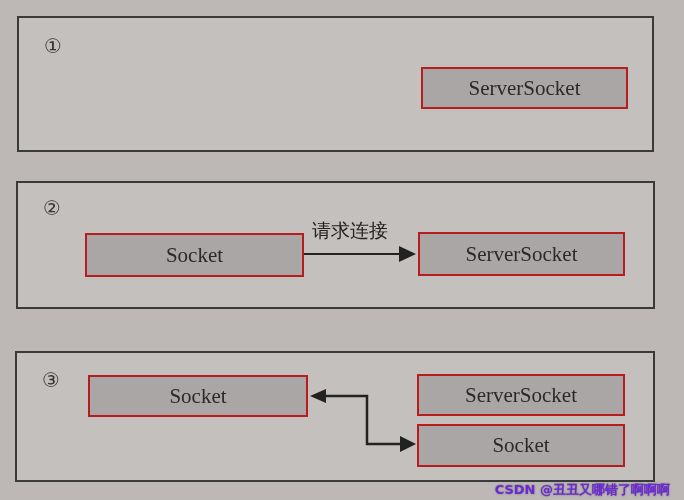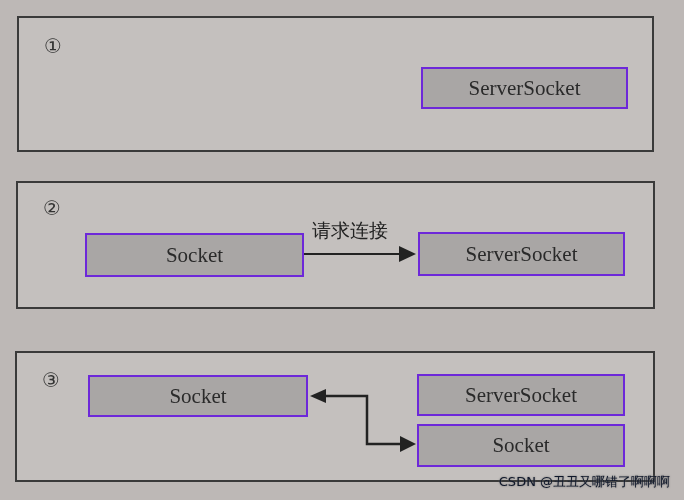--- a/index.html
+++ b/index.html
@@ -11,33 +11,33 @@
   }
   .panel {
     position: absolute; border: 2px solid #3a3a3a; background: #c4c0be;
     box-sizing: border-box;
   }
   .step {
     position: absolute; font-size: 20px; color: #333;
     font-family: "DejaVu Sans", sans-serif;
   }
   .box {
-    position: absolute; box-sizing: border-box; border: 2px solid #6d28d9;
+    position: absolute; box-sizing: border-box; border: 2px solid #b91c1c;
     background: #a9a6a5; display: flex; align-items: center; justify-content: center;
     font-size: 21px; color: #2a2a2a;
   }
   .label-cn {
     position: absolute; font-size: 19px; color: #222;
     font-family: "DejaVu Sans", sans-serif;
     text-align: right;
   }
   svg.arrows { position: absolute; left: 0; top: 0; }
   .watermark {
-    position: absolute; right: 14px; bottom: 9px; font-size: 13px; color: #0f172a;
-    font-family: "DejaVu Sans", sans-serif; text-shadow: 0 0 2px #666;
+    position: absolute; right: 14px; bottom: 1px; font-size: 13px; color: #6d28d9;
+    font-family: "DejaVu Sans", sans-serif; text-shadow: 0 0 2px #666; font-weight: bold;
   }
 </style>
 </head>
 <body>
 
 <div class="panel" style="left:17px;top:16px;width:637px;height:136px;"></div>
 <div class="step" style="left:44px;top:34px;">①</div>
 <div class="box" style="left:421px;top:67px;width:207px;height:42px;">
   <span>ServerSocket</span>
 </div>

